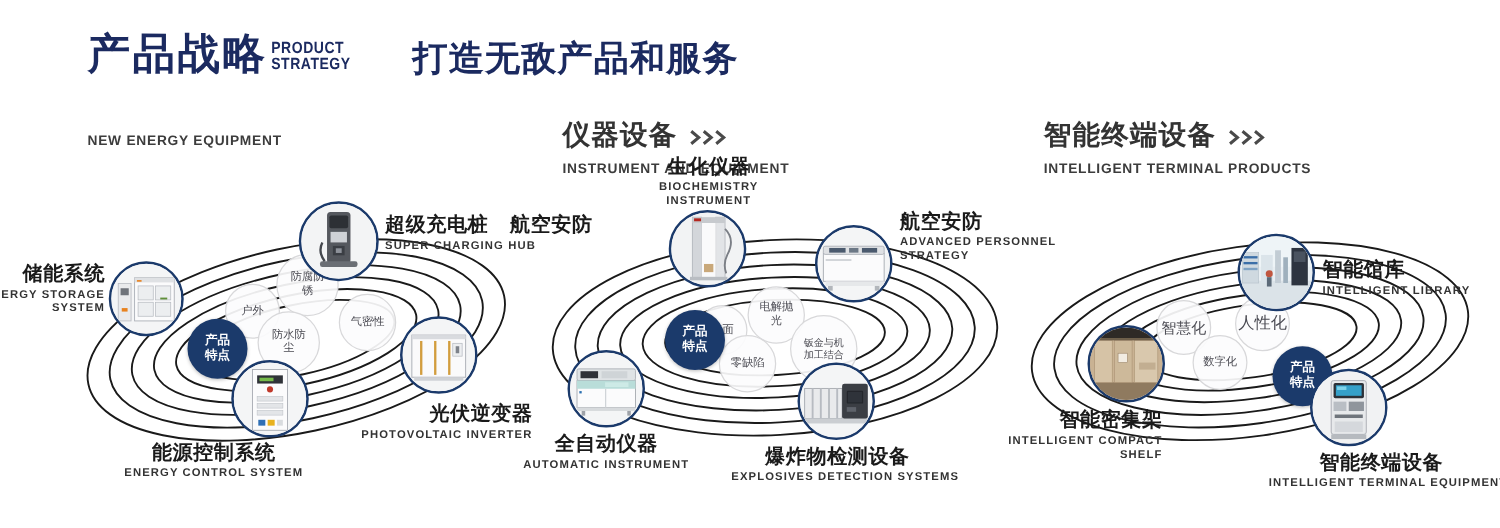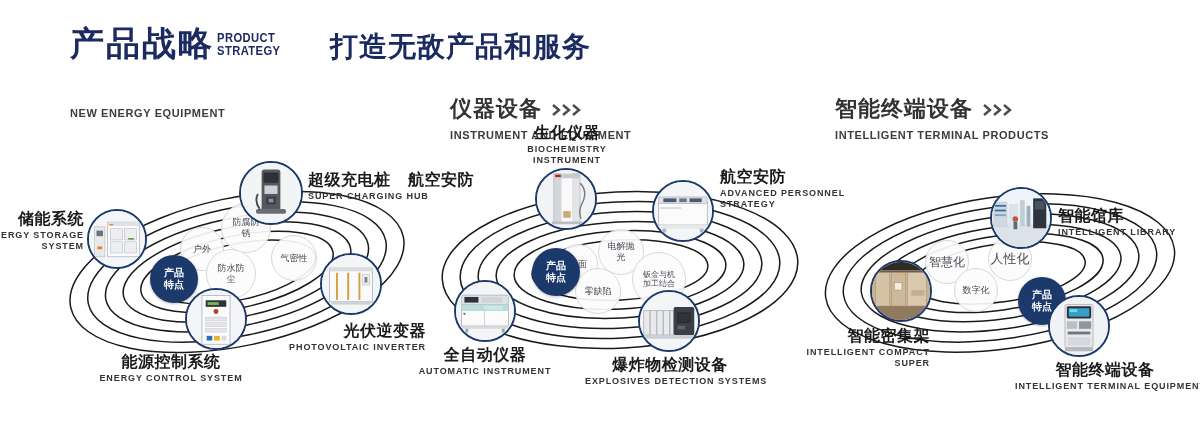--- a/index.html
+++ b/index.html
@@ -431,21 +431,21 @@
         <rect x="38" y="11" width="20" height="36" fill="#d9c8ad" stroke="#a89172" stroke-width=".5"></rect>
         <rect x="24" y="22" width="8" height="8" fill="#f2ece2" stroke="#9b8467" stroke-width=".5"></rect>
         <rect x="42" y="30" width="14" height="6" fill="#b8a285" opacity=".7"></rect>
         <rect x="0" y="9" width="62" height="2" fill="#6d5e4a"></rect>
       </svg>
     </div>
     <div class="cap right" style="left:-40px;top:172px;width:160px;">
       <div class="cn">智能密集架</div>
       <div class="en">
         <span>INTELLIGENT COMPACT</span><br>
-        <span>SUPER</span>
+        <span>SHELF</span>
       </div>
     </div>
 
     <div class="node" style="left:238px;top:140px;width:62px;height:62px;">
       <svg class="art" viewBox="0 0 62 62">
         <rect width="62" height="62" fill="#f1f2f3"></rect>
         <rect x="16" y="8" width="30" height="46" rx="2" fill="#e7e9eb" stroke="#a9adb4" stroke-width=".8"></rect>
         <rect x="18" y="10" width="26" height="13" rx="1.5" fill="#2c3138"></rect>
         <rect x="20" y="12" width="22" height="9" fill="#35a0c9"></rect>
         <rect x="21" y="13" width="8" height="3" fill="#7fd3ea"></rect>

